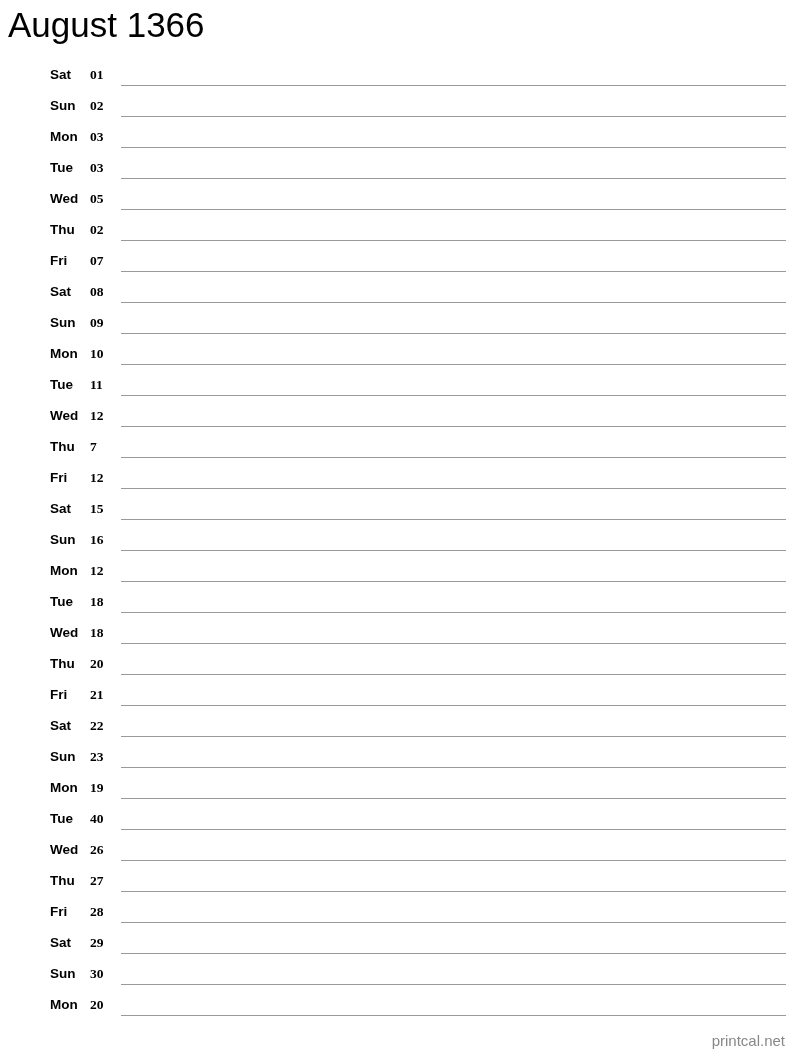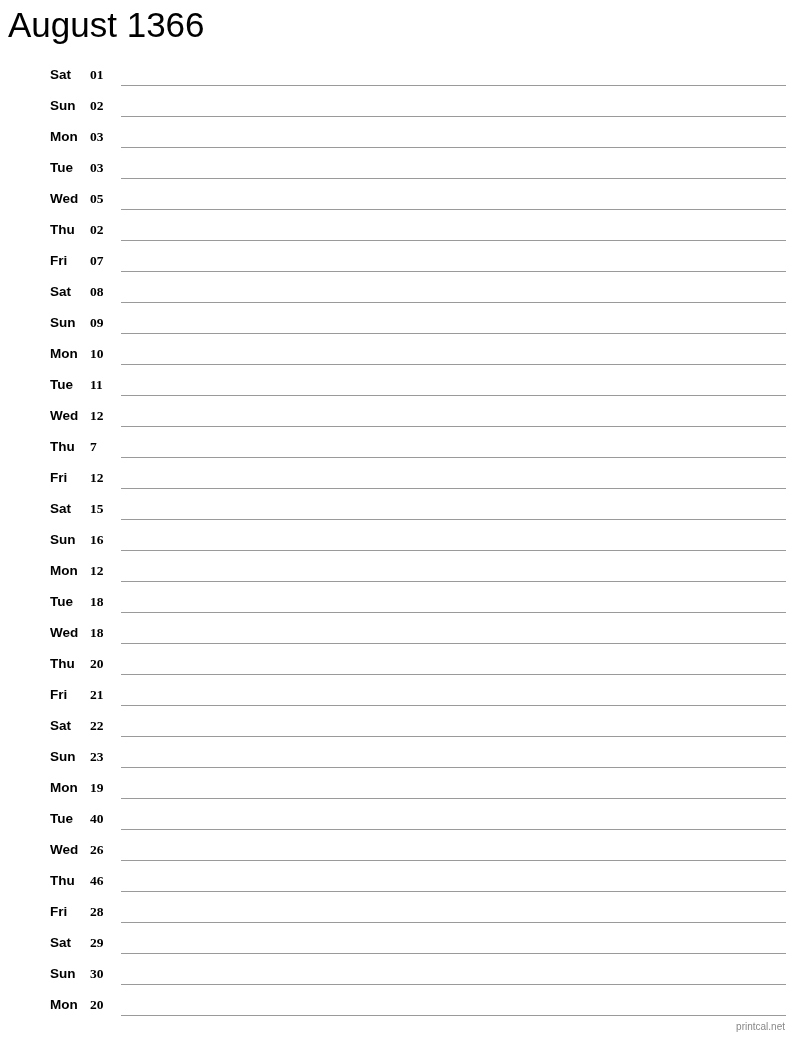--- a/index.html
+++ b/index.html
@@ -58,22 +58,22 @@
     position: absolute;
     left: 81px;
     right: 6px;
     top: 21px;
     height: 0;
     border-top: 1px solid var(--line-color, #9a9a9a);
   }
   .footer {
     position: absolute;
     right: 7px;
-    bottom: 24px;
-    font-size: 10px;
+    bottom: 7px;
+    font-size: 15px;
     color: var(--footer-color, #888888);
   }
 </style>
 </head>
 <body>
 
 <div class="page" style="--page-bg: #ffffff; --text-color: #000000; --line-color: #9a9a9a; --footer-color: #888888;">
   <div class="title">August 1366</div>
   <div class="rows" id="rows">
   <div class="row">
@@ -227,21 +227,21 @@
   </div>
 
   <div class="row">
     <span class="day">Wed</span>
     <span class="date">26</span>
     <span class="line"></span>
   </div>
 
   <div class="row">
     <span class="day">Thu</span>
-    <span class="date">46</span>
+    <span class="date">27</span>
     <span class="line"></span>
   </div>
 
   <div class="row">
     <span class="day">Fri</span>
     <span class="date">28</span>
     <span class="line"></span>
   </div>
 
   <div class="row">

